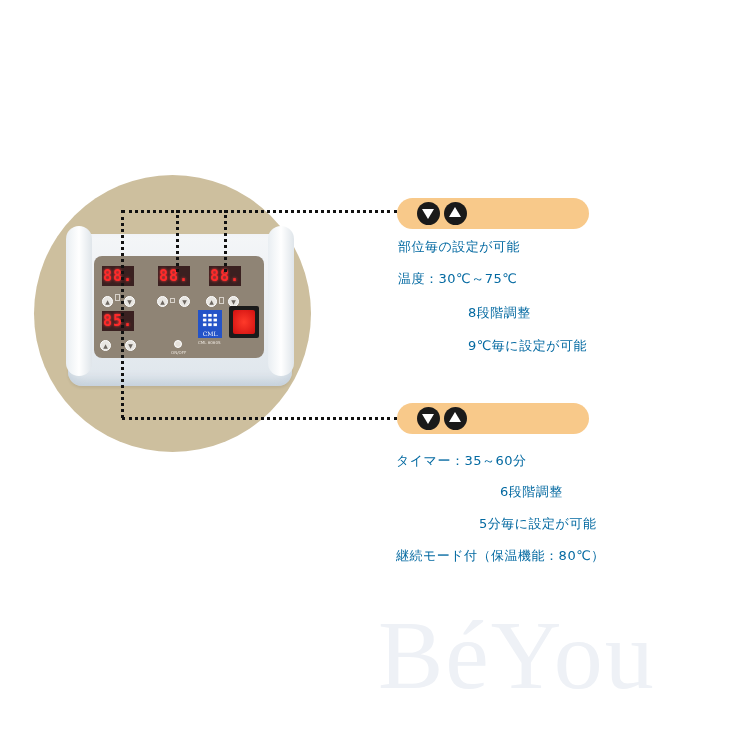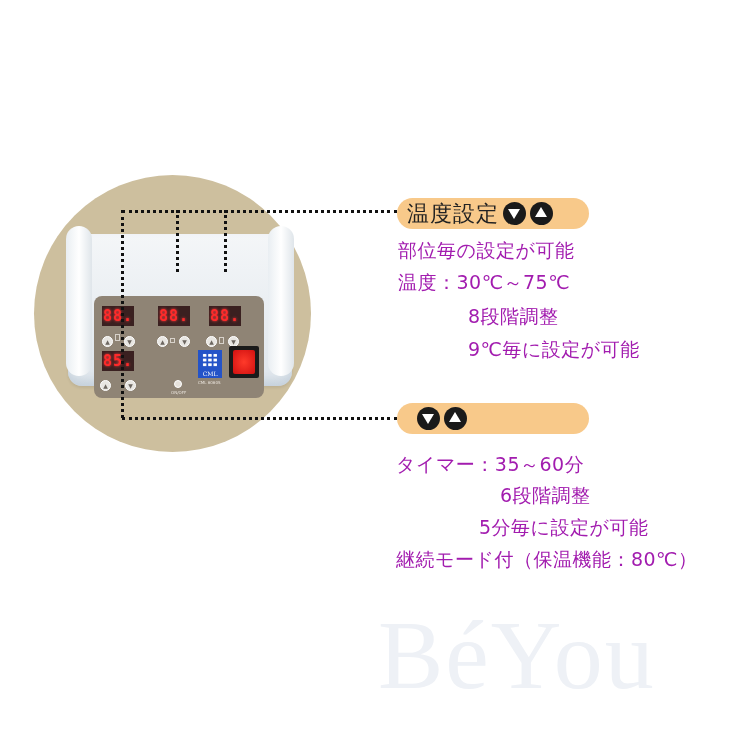--- a/index.html
+++ b/index.html
@@ -11,21 +11,21 @@
 
   
   .frame { position:absolute; left:68px; top:234px; width:224px; height:152px;
            background:linear-gradient(#f4f6f8,#dfe6ec); border-radius:14px;
            box-shadow: inset 0 -6px 10px rgba(150,170,190,.35), 0 2px 3px rgba(0,0,0,.08); }
   .frame-handle { position:absolute; top:-8px; width:26px; height:150px; border-radius:14px;
            background:linear-gradient(90deg,#e9eef2,#ffffff 50%,#dfe5ea); }
   .frame-handle.l { left:-2px; }
   .frame-handle.r { right:-2px; }
   .panel { position:absolute; left:26px; top:22px; width:170px; height:102px;
-           background:#8f8475; border-radius:8px;margin-top:40px; }
+           background:#8f8475; border-radius:8px; }
 
   .seg { position:absolute; width:32px; height:20px; background:#3a2020;
          color:#ff2a2a; font-family:"DejaVu Sans Mono", monospace; font-weight:bold;
          font-size:15px; line-height:20px; text-align:center; letter-spacing:1px;
          text-shadow:0 0 3px #ff4040; }
   .btn { position:absolute; width:11px; height:11px; border-radius:50%;
          background:#e8e6e2; border:1px solid #ffffff; box-sizing:border-box;
          color:#6c6660; font-size:6px; line-height:9px; text-align:center; }
   .ind { position:absolute; width:5px; height:7px; border:1px solid #d8d2ca; box-sizing:border-box; }
   .cml { position:absolute; left:104px; top:54px; width:24px; height:28px; background:#2453c8; }
@@ -48,21 +48,21 @@
           background:#f8c98a; display:flex; align-items:center; padding-left:10px; box-sizing:border-box; }
   .pill-title { font-size:22px; color:#222; letter-spacing:1px; font-weight:500; }
   .arrow { width:23px; height:23px; border-radius:50%; background:#1a1a1a; margin-left:4px;
            position:relative; }
   .arrow:first-of-type { margin-left:10px; }
   .arrow.down::after { content:""; position:absolute; left:5px; top:7px;
            border-left:6.5px solid transparent; border-right:6.5px solid transparent; border-top:10px solid #fff; }
   .arrow.up::after { content:""; position:absolute; left:5px; top:5px;
            border-left:6.5px solid transparent; border-right:6.5px solid transparent; border-bottom:10px solid #fff; }
 
-  .line { position:absolute; font-size:19px; color:#a21caf; white-space:nowrap; letter-spacing:0.5px; }
+  .line { position:absolute; font-size:13px; color:#0369a1; white-space:nowrap; letter-spacing:0.5px; }
 
   .watermark { position:absolute; left:378px; top:605px; font-family:"Liberation Serif", serif;
                font-size:98px; color:#eef1f6; letter-spacing:2px; line-height:100px; }
 </style>
 </head>
 <body>
 
 <div class="circle"></div>
 
 <div class="frame">
@@ -104,21 +104,20 @@
   </div>
 </div>
 
 <div class="dot-h" style="left:122px;top:210px;width:275px"></div>
 <div class="dot-v" style="left:121px;top:210px;height:208px"></div>
 <div class="dot-v" style="left:176px;top:210px;height:62px"></div>
 <div class="dot-v" style="left:224px;top:210px;height:62px"></div>
 <div class="dot-h" style="left:122px;top:417px;width:275px"></div>
 
 <div class="pill" style="top:198px">
-  <span class="pill-title">温度設定</span>
   <span class="arrow down"></span>
   <span class="arrow up"></span>
 </div>
 <div class="line" style="left:398px;top:238px">部位毎の設定が可能</div>
 <div class="line" style="left:398px;top:270px">温度：30℃～75℃</div>
 <div class="line" style="left:468px;top:304px">8段階調整</div>
 <div class="line" style="left:468px;top:337px">9℃毎に設定が可能</div>
 
 <div class="pill" style="top:403px">
   <span class="arrow down"></span>

